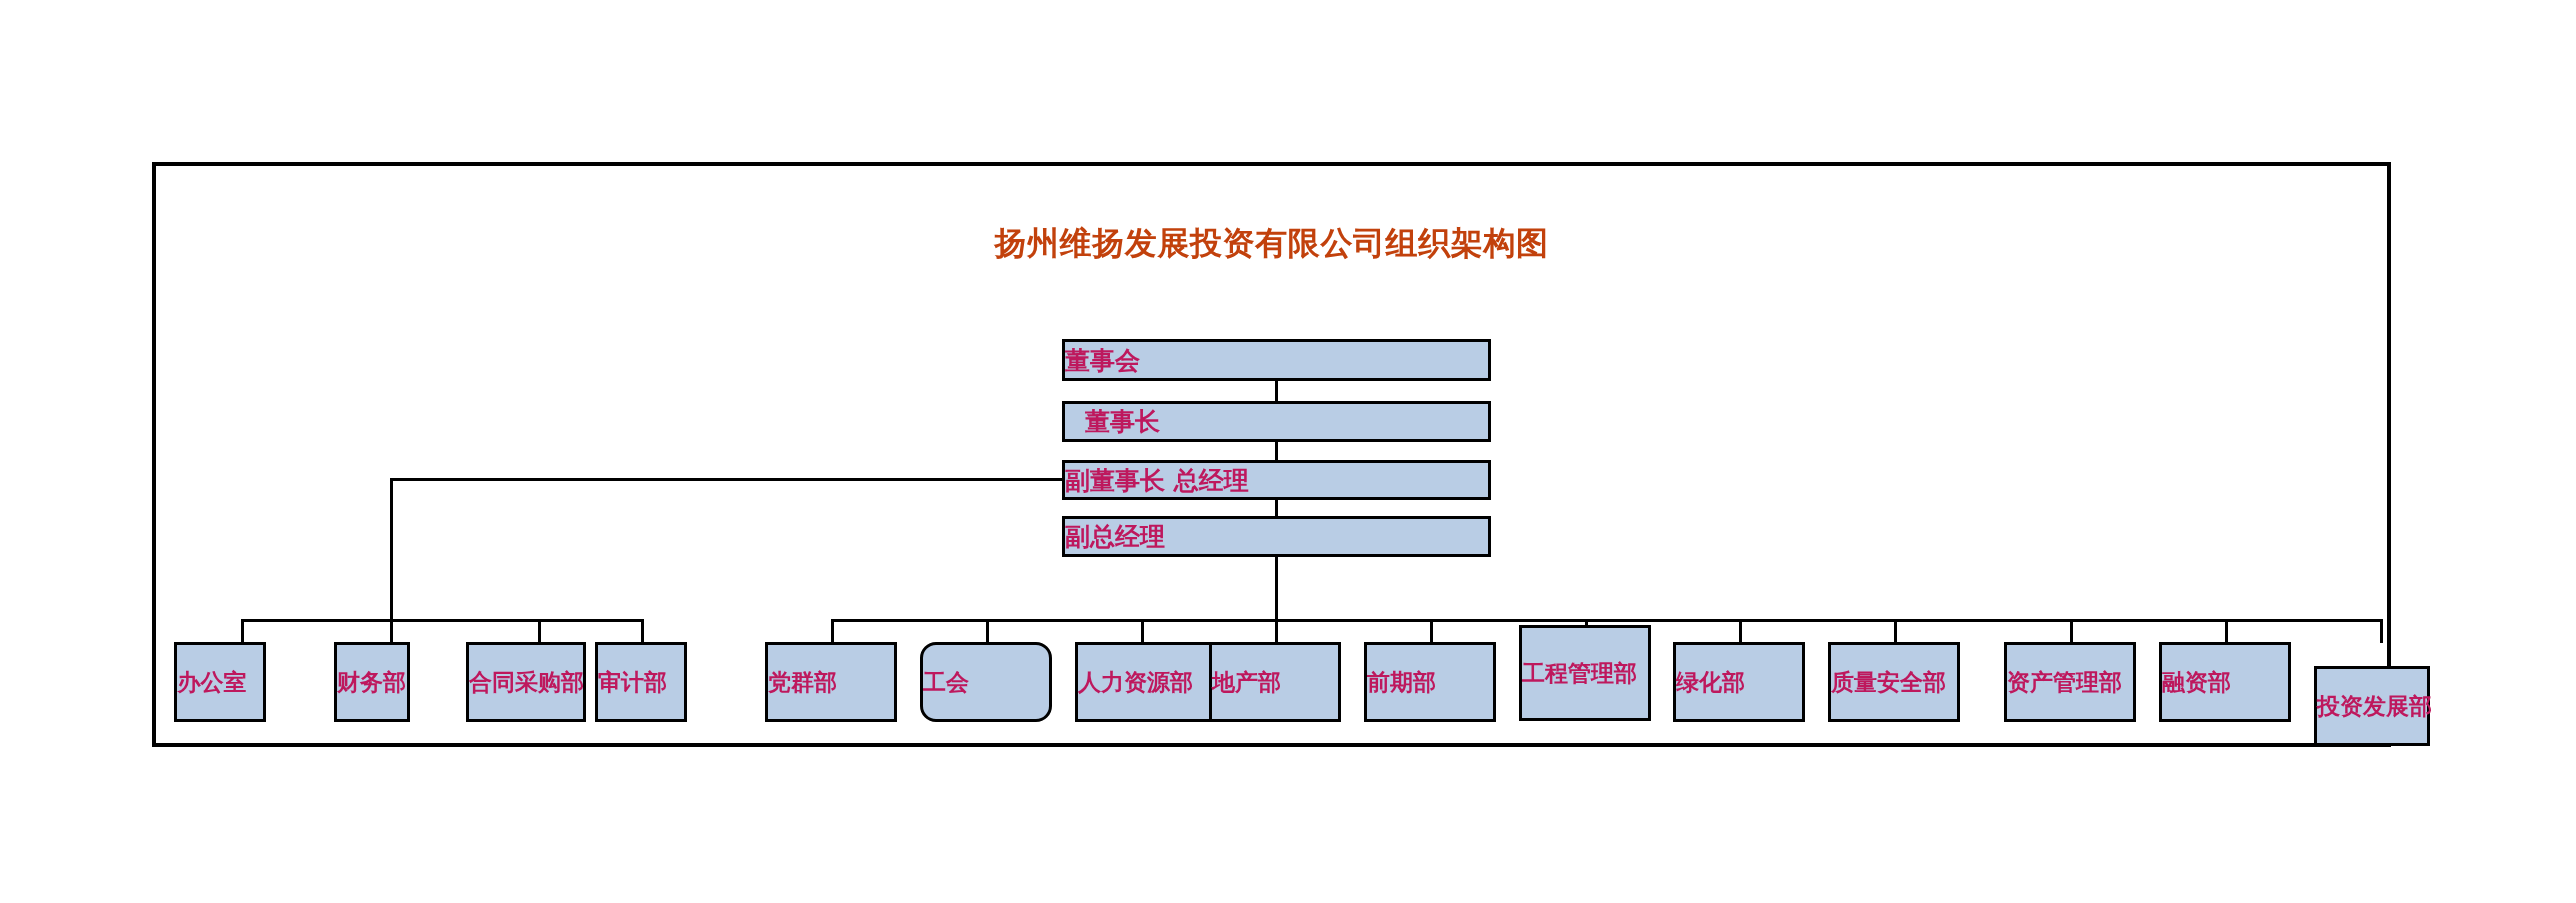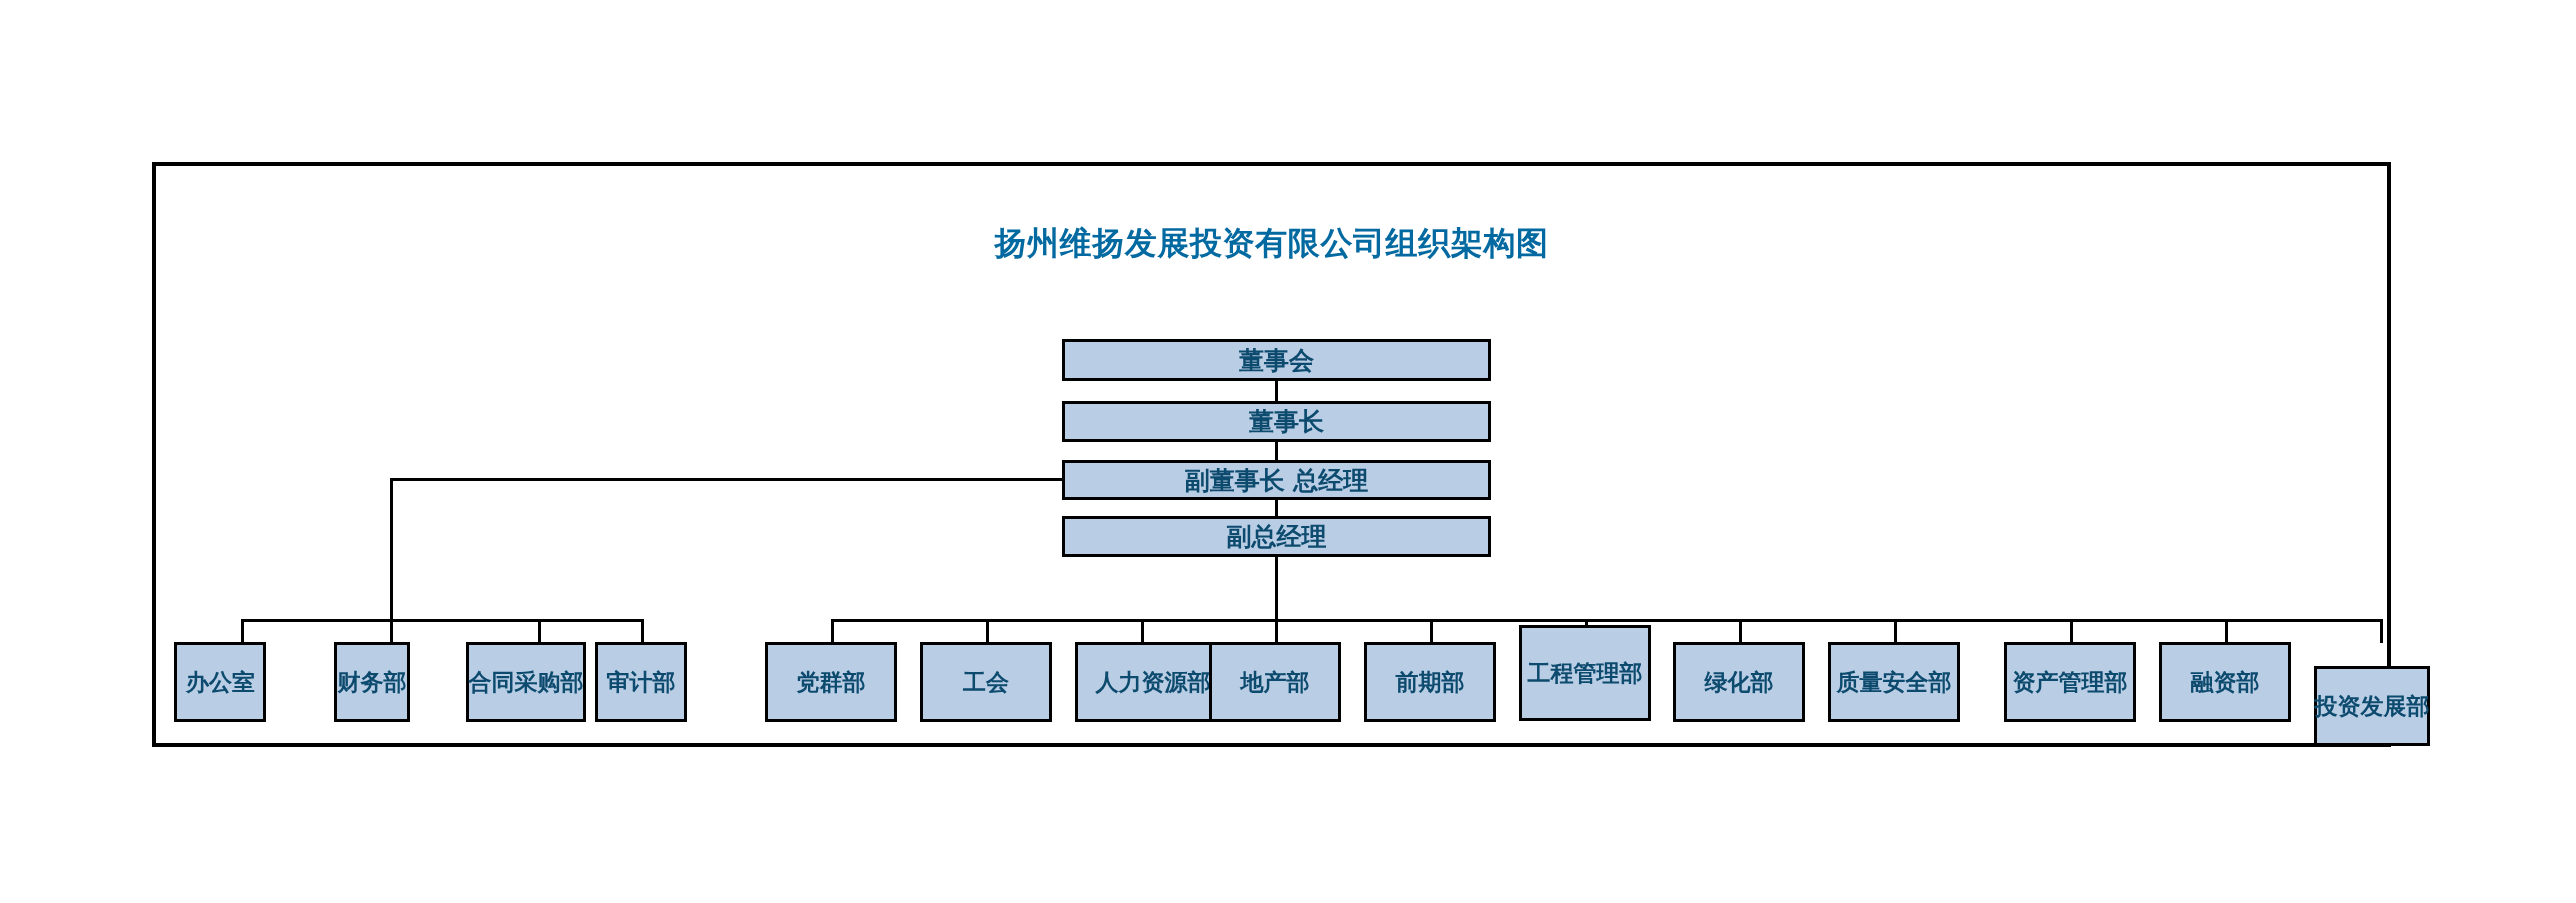--- a/index.html
+++ b/index.html
@@ -32,34 +32,34 @@
   }
   
   #chart-title {
     position: absolute;
     left: 0;
     top: 56px;
     width: 100%;
     text-align: center;
     font-size: 32px;
     font-weight: bold;
-    color: #0369a1;
+    color: #c2410c;
     letter-spacing: 0.6px;
     white-space: nowrap;
   }
   
   .node {
     position: absolute;
     background: #b9cde5;
     border: 3.4px solid #000000;
     box-sizing: border-box;
     display: flex;
     align-items: center;
-    justify-content: center;
-    color: #0c4a6e;
+    justify-content: flex-start;
+    color: #be185d;
     font-weight: bold;
     line-height: 1;
   }
   .node-exec {
     font-size: 25px;
   }
   .node-dept {
     font-size: 23px;
   }
   .node-label {
@@ -144,21 +144,21 @@
     </div>
 
     <div class="node node-dept" style="left:439px; top:476px; width:92px; height:80px;">
       <span class="node-label">审计部</span>
     </div>
 
     <div class="node node-dept" style="left:609px; top:476px; width:132px; height:80px;">
       <span class="node-label">党群部</span>
     </div>
 
-    <div class="node node-dept" style="left:764px; top:476px; width:132px; height:80px;">
+    <div class="node node-dept" style="left:764px; top:476px; width:132px; height:80px;border-radius:16px;">
       <span class="node-label">工会</span>
     </div>
 
     <div class="node node-dept" style="left:919px; top:476px; width:156px; height:80px;">
       <span class="node-label">人力资源部</span>
     </div>
 
     <div class="node node-dept" style="left:1053px; top:476px; width:132px; height:80px;">
       <span class="node-label">地产部</span>
     </div>

